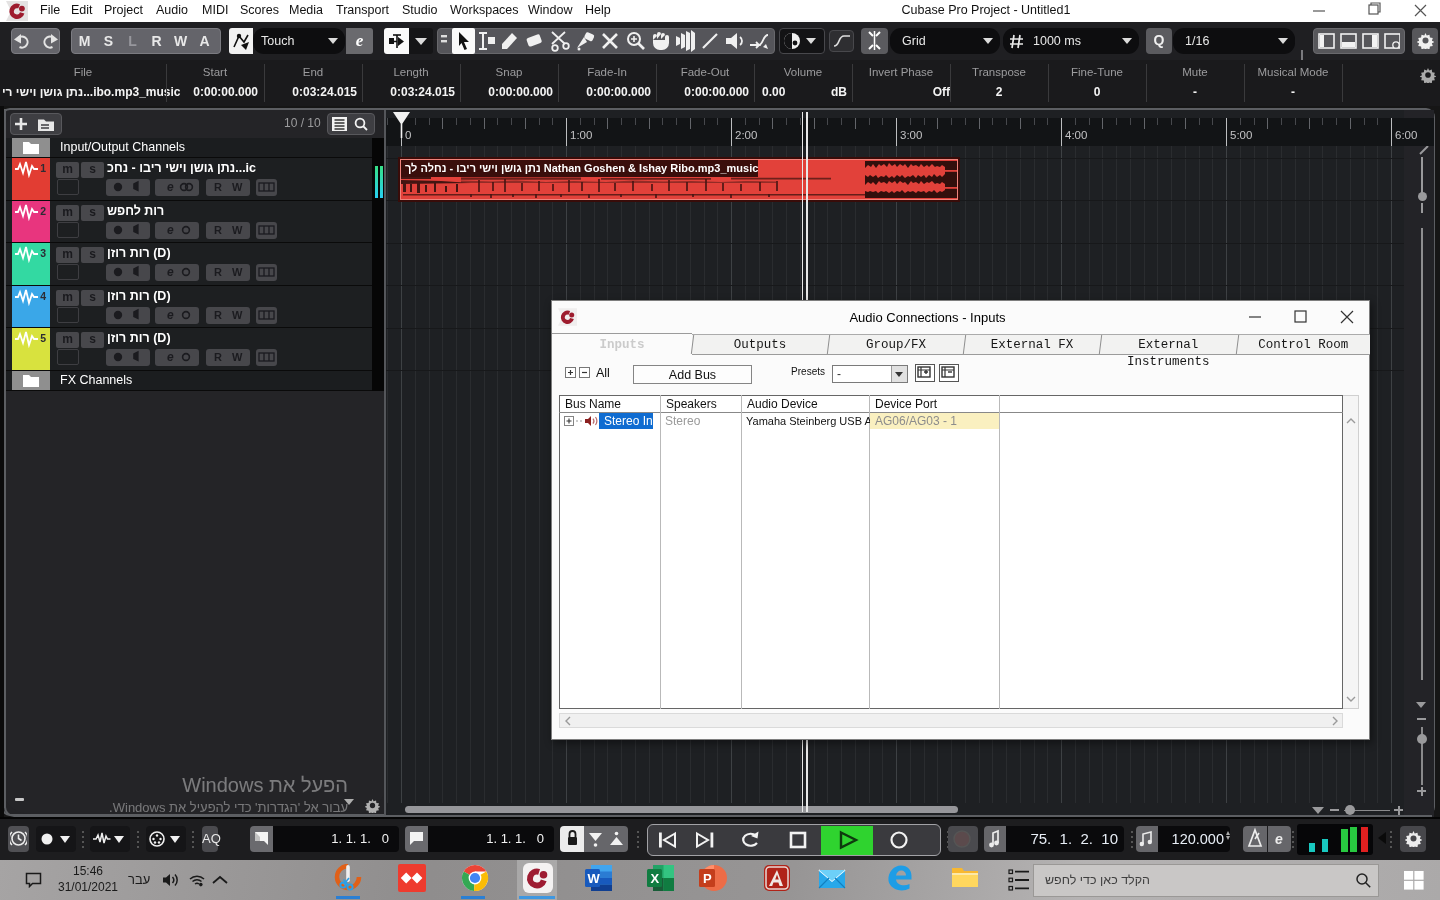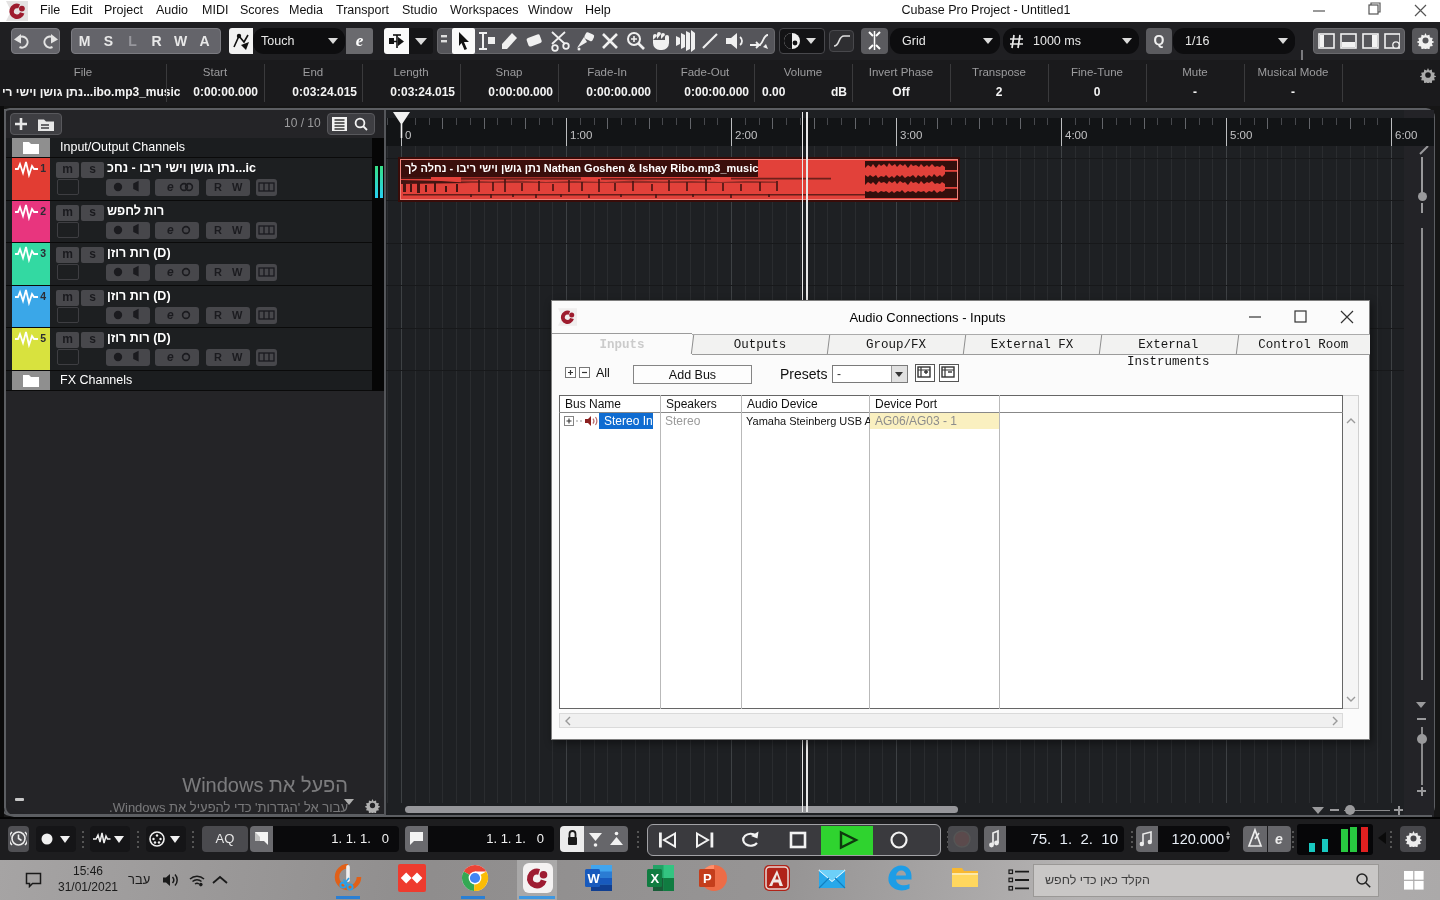--- a/index.html
+++ b/index.html
@@ -228,21 +228,21 @@
   <div class="ih" style="left:460px;width:98px">Snap</div>
       <div class="iv" style="left:460px;width:93px;text-align:right">0:00:00.000</div>
   <div class="ih" style="left:558px;width:98px">Fade-In</div>
       <div class="iv" style="left:558px;width:93px;text-align:right">0:00:00.000</div>
   <div class="ih" style="left:656px;width:98px">Fade-Out</div>
       <div class="iv" style="left:656px;width:93px;text-align:right">0:00:00.000</div>
   <div class="ih" style="left:754px;width:98px">Volume</div>
       <div class="iv" style="left:762px">0.00</div>
       <div class="iv" style="left:754px;width:93px;text-align:right">dB</div>
   <div class="ih" style="left:852px;width:98px">Invert Phase</div>
-      <div class="iv" style="left:852px;width:98px;text-align:center">Off</div>
+      <div class="iv" style="left:852px;width:98px;text-align:right">Off</div>
   <div class="ih" style="left:950px;width:98px">Transpose</div>
       <div class="iv" style="left:950px;width:98px;text-align:center">2</div>
   <div class="ih" style="left:1048px;width:98px">Fine-Tune</div>
       <div class="iv" style="left:1048px;width:98px;text-align:center">0</div>
   <div class="ih" style="left:1146px;width:98px">Mute</div>
       <div class="iv" style="left:1146px;width:98px;text-align:center">-</div>
   <div class="ih" style="left:1244px;width:98px">Musical Mode</div>
       <div class="iv" style="left:1244px;width:98px;text-align:center">-</div>
   <div class="idiv" style="left:166px"></div>
       <div class="idiv" style="left:264px"></div>
@@ -551,21 +551,21 @@
   <div class="trgrp" style="left:146px;width:40px"><svg width="40" height="26" viewBox="0 0 40 26">
           <circle cx="11" cy="13" r="7" fill="none" stroke="#f0f0f0" stroke-width="1.6"></circle>
           <circle cx="11" cy="9.5" r="1.2" fill="#f0f0f0"></circle>
           <circle cx="7.5" cy="13" r="1.2" fill="#f0f0f0"></circle>
           <circle cx="14.5" cy="13" r="1.2" fill="#f0f0f0"></circle>
           <circle cx="9" cy="16.5" r="1.2" fill="#f0f0f0"></circle>
           <circle cx="13" cy="16.5" r="1.2" fill="#f0f0f0"></circle>
           <path d="M24,10 h10 l-5,7 z" fill="#f0f0f0"></path>
         </svg></div>
   <div class="abs" style="left:192px;top:12px;width:2px;height:18px;background:repeating-linear-gradient(#555 0 2px,transparent 2px 5px)"></div>
-  <div class="trbtn" style="left:202px;width:46px;background:#4a4a4e;font-size:13px;line-height:26px;color:#e8e8e8">AQ</div>
+  <div class="trbtn" style="left:202px;width:16px;background:#4a4a4e;font-size:13px;line-height:26px;color:#e8e8e8">AQ</div>
 
   <div class="trbtn" style="left:250px;width:23px;background:#6a6a6e;border-radius:4px 0 0 4px"><svg width="23" height="26" viewBox="0 0 23 26">
           <path d="M5,6 h13 v13 l-4,-4 h-9 z" fill="#f4f4f4"></path>
           <path d="M5,6 l5,5 v4 h-5 z" fill="#2a2a2a" opacity="0.25"></path>
         </svg></div>
   <div class="disp" style="left:273px;width:126px;border-radius:0 4px 4px 0;padding-right:10px">1. 1. 1.&nbsp;&nbsp; 0</div>
   <div class="trbtn" style="left:405px;width:23px;background:#6a6a6e;border-radius:4px 0 0 4px"><svg width="23" height="26" viewBox="0 0 23 26">
           <path d="M18,6 h-13 v13 l4,-4 h9 z" fill="#f4f4f4"></path>
         </svg></div>
   <div class="disp" style="left:428px;width:126px;border-radius:0 4px 4px 0;padding-right:10px">1. 1. 1.&nbsp;&nbsp; 0</div>
@@ -784,21 +784,21 @@
   <div class="abs" style="left:684.5px;top:34px;width:1px;height:19px;background:#8e8e8e;transform:skewX(-7deg)"></div>
 
   <svg class="abs" style="left:13px;top:66px" width="26" height="11" viewBox="0 0 26 11">
     <rect x="0.5" y="0.5" width="10" height="10" fill="#fff" stroke="#777"></rect>
         <path d="M3,5.5 h5 M5.5,3 v5" stroke="#333" stroke-width="1.2"></path>
     <rect x="14.5" y="0.5" width="10" height="10" fill="#fff" stroke="#777"></rect>
         <path d="M17,5.5 h5" stroke="#333" stroke-width="1.2"></path>
   </svg>
   <div class="abs" style="left:44px;top:65px;font-size:12.5px;color:#111">All</div>
   <div class="abs" style="left:81px;top:64px;width:119px;height:19px;background:#fdfdfd;border:1px solid #858585;text-align:center;font-size:12.5px;color:#111;line-height:18px">Add Bus</div>
-  <div class="abs" style="left:228px;top:65px;width:53px;font-size:14px;color:#111">Presets</div>
+  <div class="abs" style="left:220px;top:65px;width:53px;text-align:right;font-size:10px;color:#111">Presets</div>
   <div class="abs" style="left:280px;top:64px;width:76px;height:18px;background:#fff;border:1px solid #7a7a7a">
     <div class="abs" style="left:4px;top:1px;font-size:12px;color:#333">-</div>
     <div class="abs" style="right:0;top:0;width:16px;height:16px;background:#e1e1e1;border-left:1px solid #9a9a9a"></div>
     <div class="abs" style="right:4px;top:6px;width:0;height:0;border-left:4px solid transparent;border-right:4px solid transparent;border-top:5px solid #333"></div>
   </div>
   <svg class="abs" style="left:363px;top:63px" width="44" height="20" viewBox="0 0 44 20">
     <rect x="0.5" y="0.5" width="19" height="17" fill="#fff" stroke="#555"></rect>
         <rect x="3" y="3" width="12" height="10" fill="none" stroke="#333" stroke-width="1.4"></rect>
         <path d="M6,3 v10 M3,6 h12" stroke="#333" stroke-width="1.2"></path>
         <path d="M9,8 h4 M11,6 v4" stroke="#333" stroke-width="1.4"></path>

